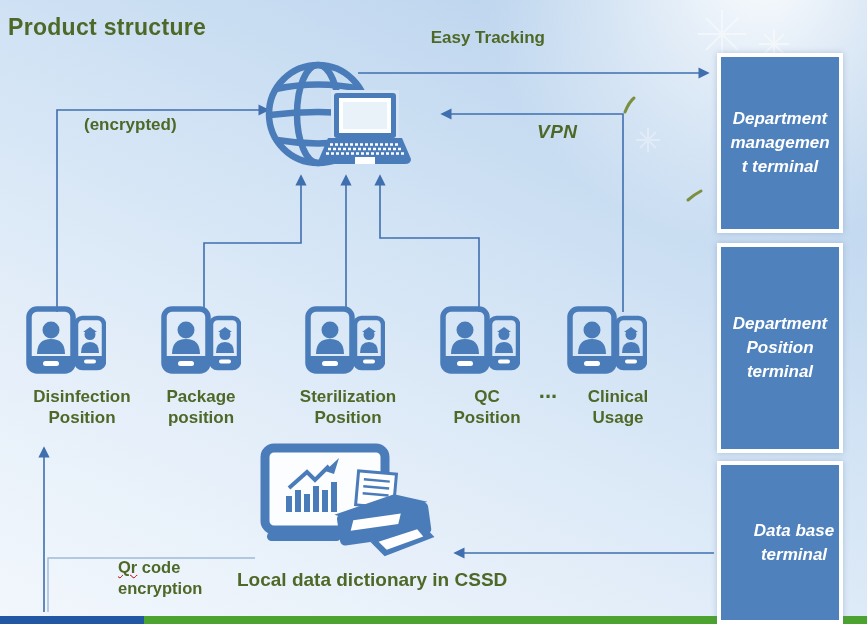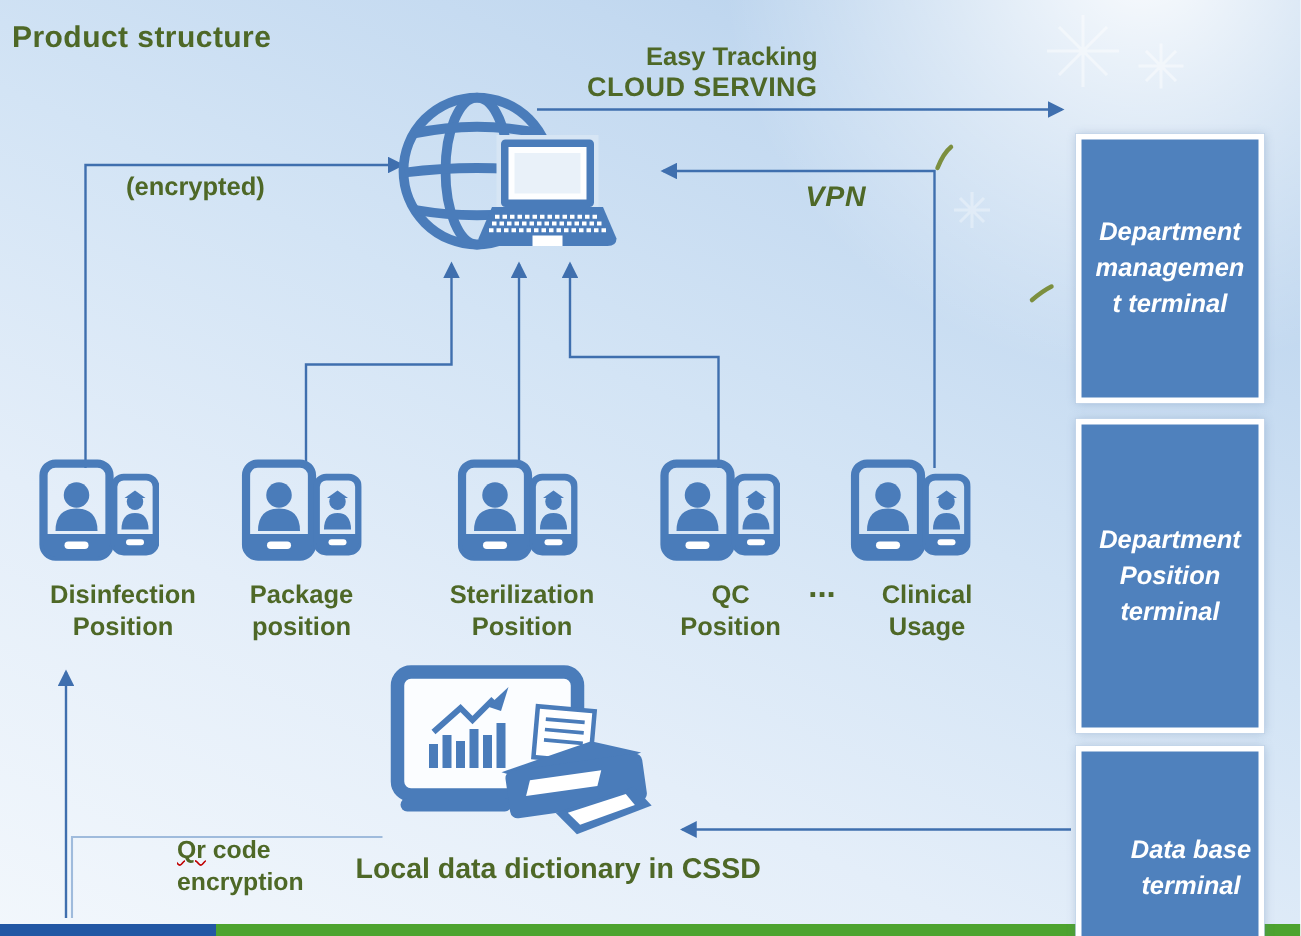--- a/index.html
+++ b/index.html
@@ -10,42 +10,42 @@
     font-family:"Liberation Sans", sans-serif;
     background:linear-gradient(205deg,#aecbe9 0%,#c3d9f0 22%,#d3e4f5 45%,#e4eef9 70%,#f2f7fc 100%);
   }
   .glow{
     position:absolute;inset:0;
     background:radial-gradient(circle at 88% -5%, rgba(255,255,255,.95), rgba(255,255,255,0) 28%);
     pointer-events:none;
   }
   .title{
     position:absolute;left:8px;top:14px;
-    font-size:20px;font-weight:bold;color:#4e6827;letter-spacing:.3px;
+    font-size:23px;font-weight:bold;color:#4e6827;letter-spacing:.3px;
   }
   .cloud-label{
     position:absolute;left:325px;top:27px;width:220px;text-align:right;
     color:#4e6827;font-weight:bold;line-height:21px;
   }
   .cloud-label .l1{font-size:17px;display:block;}
   .cloud-label .l2{font-size:18px;display:block;letter-spacing:.3px;}
   .note{position:absolute;color:#4e6827;font-weight:bold;}
   .note-encrypted{left:84px;top:115px;font-size:17px;}
   .note-vpn{left:537px;top:121px;font-size:19px;font-style:italic;letter-spacing:.5px;}
   .note-ellipsis{left:528px;top:378px;width:40px;text-align:center;font-size:22px;}
   .pos-label{
     position:absolute;width:140px;text-align:center;top:386px;
     font-size:17px;font-weight:bold;line-height:21px;color:#4e6827;white-space:pre-line;
   }
   .device{position:absolute;top:306px;width:80px;height:70px;color:#4a7cba;}
   .terminal{
     position:absolute;left:717px;width:126px;box-sizing:border-box;
     background:#4f81bd;border:4px solid #ffffff;
     display:flex;align-items:center;justify-content:center;
-    z-index:6;box-shadow:0 0 6px rgba(90,120,160,.35);margin-top:36px;
+    z-index:6;box-shadow:0 0 6px rgba(90,120,160,.35);
   }
   .terminal-label{
     color:#ffffff;font-weight:bold;font-style:italic;font-size:17px;
     line-height:24px;text-align:center;white-space:pre-line;
   }
   .t1{top:53px;height:180px;}
   .t2{top:243px;height:210px;}
   .t3{top:461px;height:163px;padding-left:28px;}
   .watermark{
     position:absolute;left:290px;top:293px;font-size:23px;
@@ -127,21 +127,20 @@
       <path d="M714,553 H455" marker-end="url(#arr)"></path>
       <path d="M44,612 V448" marker-end="url(#arr)"></path>
     </g>
     <path d="M255,558 H48 V612" stroke="#9fbbdc" stroke-width="1.4" fill="none"></path>
   </svg>
 
   <div class="title">Product structure</div>
 
   <div class="cloud-label">
     <span class="l1">Easy Tracking</span>
-    <span class="l2">CLOUD SERVING</span>
   </div>
 
   <svg class="cloud-icon" width="150" height="112" viewBox="0 0 150 112">
     <g transform="translate(56,56)" stroke="currentColor" stroke-width="6.5" fill="none">
       <circle r="49"></circle>
       <ellipse rx="21" ry="49"></ellipse>
       <path d="M-42,-25 Q0,-34 42,-25"></path>
       <path d="M-48,1 Q0,-5 48,1"></path>
       <path d="M-41,26 Q0,33 41,26"></path>
     </g>

